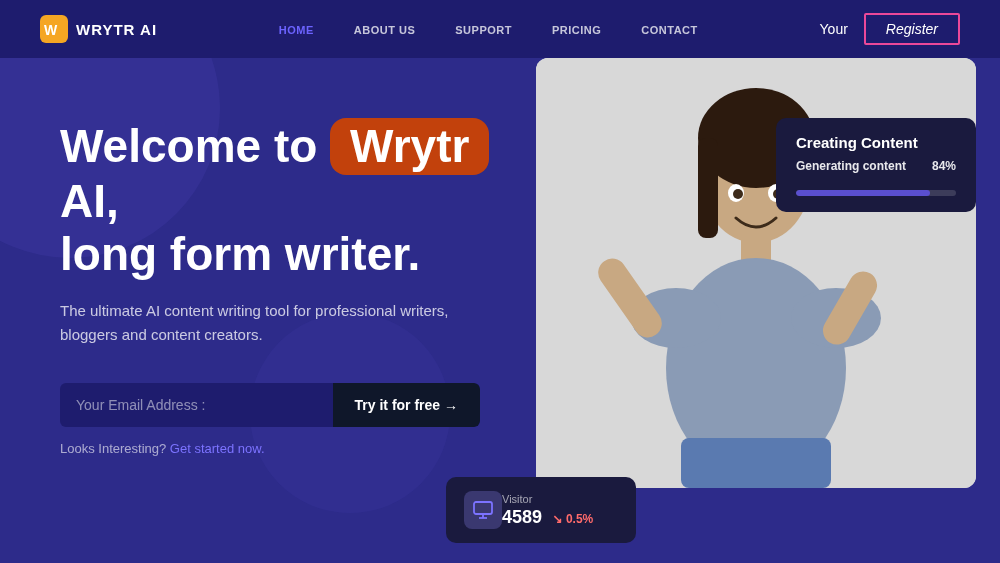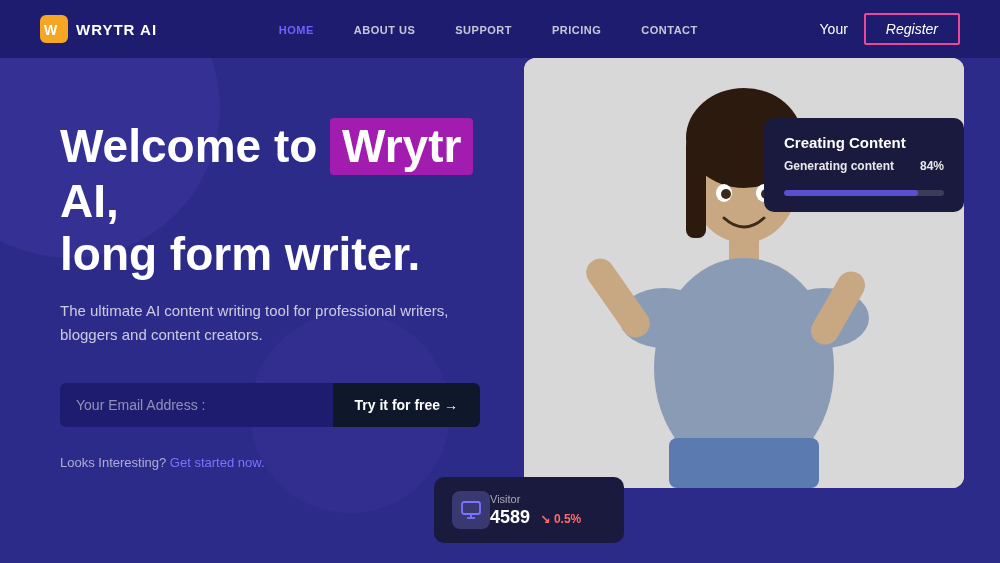--- a/index.html
+++ b/index.html
@@ -92,43 +92,43 @@
     }
 
     .hero-title {
       font-size: 46px;
       font-weight: 800;
       color: white;
       line-height: 1.15;
       margin-bottom: 18px;
     }
     .hero-title .highlight {
-      background: #a21caf;
-      color: white;
-      padding: 2px 12px;
-      border-radius: 4px;
+      background: #c2410c;
+      color: white;
+      padding: 2px 20px;
+      border-radius: 16px;
       display: inline-block;
     }
 
     .hero-subtitle {
       font-size: 15px;
       color: rgba(255,255,255,0.75);
       max-width: 400px;
       line-height: 1.6;
       margin-bottom: 36px;
     }
 
     .email-form {
       display: flex;
       align-items: center;
       background: #1e1c6e;
       border-radius: 6px;
       overflow: hidden;
       width: 420px;
-      margin-bottom: 28px;
+      margin-bottom: 14px;
     }
     .email-input {
       flex: 1;
       background: transparent;
       border: none;
       outline: none;
       color: rgba(255,255,255,0.6);
       font-size: 14px;
       padding: 14px 16px;
     }
@@ -153,21 +153,21 @@
     }
     .hero-note a {
       color: #7c73ff;
       text-decoration: none;
       font-weight: 500;
     }
 
     
     .hero-right {
       position: absolute;
-      right: 16px;
+      right: 4px;
       top: 0;
       width: 55%;
       height: 100%;
       z-index: 1;
     }
 
     
     .person-container {
       position: absolute;
       right: 20px;

